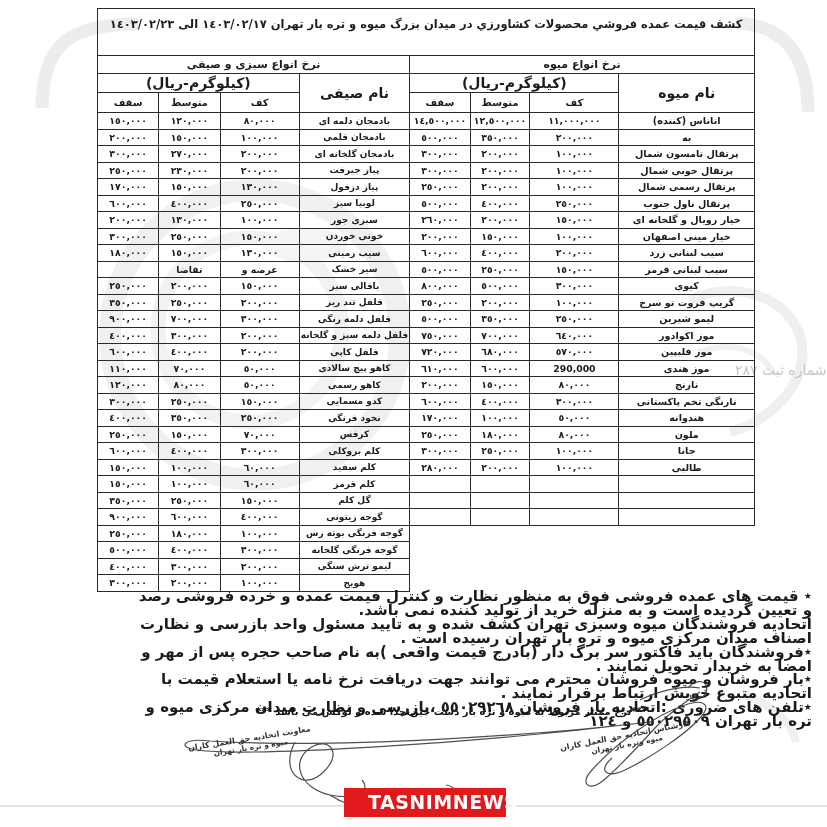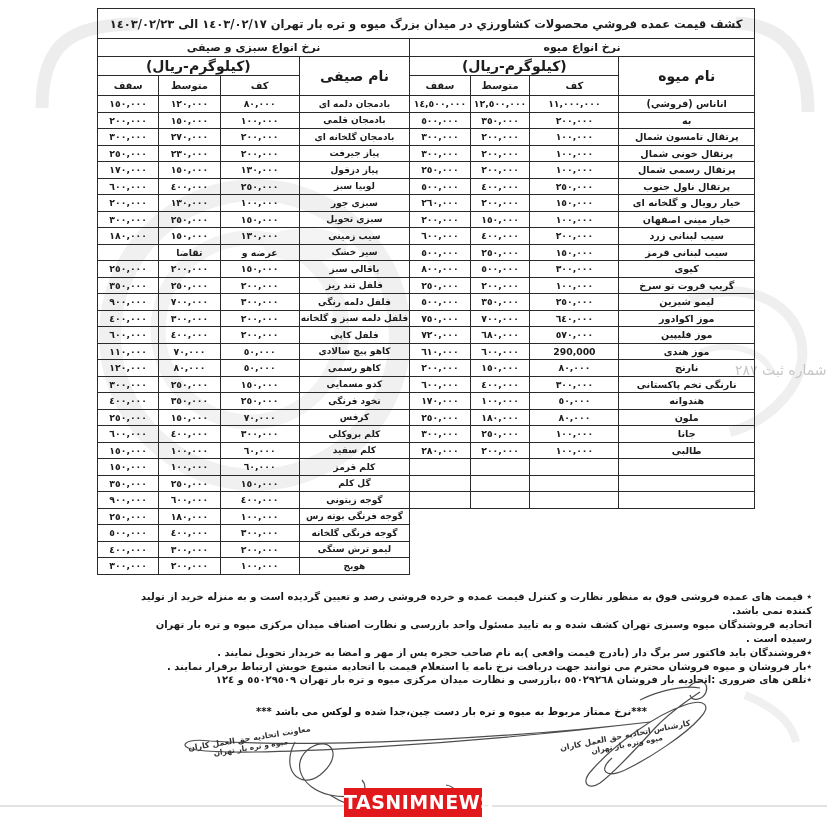--- a/index.html
+++ b/index.html
@@ -1,49 +1,49 @@
 <!DOCTYPE html>
 <html><head>
 <meta charset="utf-8">
 <style>
   html,body{margin:0;padding:0;background:#ffffff;}
   .page{position:relative;width:827px;height:827px;background:#fff;overflow:hidden;
         font-family:"DejaVu Sans",sans-serif;color:#1e1e1e;}
   .wm-layer{position:absolute;left:0;top:0;pointer-events:none;}
   .doc{position:absolute;left:97px;top:8px;width:658px;direction:rtl;}
-  .title{box-sizing:border-box;width:658px;height:31px;line-height:30px;border:1px solid #2a2a2a;
+  .title{box-sizing:border-box;width:658px;height:48px;line-height:30px;border:1px solid #2a2a2a;
          text-align:center;font-weight:bold;font-size:11.5px;}
   .tables{display:flex;align-items:flex-start;}
   table{border-collapse:collapse;table-layout:fixed;margin-top:-1px;}
   table.veg{margin-right:-1px;}
   th,td{box-sizing:border-box;border:1px solid #2a2a2a;padding:0 1px;text-align:center;
         vertical-align:middle;font-weight:bold;overflow:hidden;white-space:nowrap;color:#1c1c1c;}
   thead tr.r1 th{height:18px;font-size:11px;}
   thead tr.r2 th{height:19px;font-size:14px;}
   thead tr.r3 th{height:20px;font-size:10px;}
   th.name-h{font-size:10.5px;}
   tbody tr{height:16.5px;}
   td{font-size:9.3px;}
   td.name{font-size:9.6px;margin-top:18px;}
   table.veg td.name{font-size:9px;}
   .notes{position:absolute;top:590px;right:15px;width:685px;direction:rtl;text-align:right;
-         font-size:10px;font-weight:bold;line-height:13.9px;color:#1b1b1b;}
+         font-size:15px;font-weight:bold;line-height:13.9px;color:#1b1b1b;}
   .premium{position:absolute;top:706px;right:180px;direction:rtl;font-size:10px;font-weight:bold;
            white-space:nowrap;color:#111;}
   .sig{position:absolute;direction:rtl;text-align:center;font-weight:bold;color:#333;}
   .sig .l1{font-size:8px;}
   .sig .l2{font-size:7.5px;}
   .sig-left{left:170px;top:734px;width:160px;transform:rotate(-9deg);}
   .sig-right{left:556px;top:731px;width:140px;transform:rotate(-11deg);}
   .registry{position:absolute;left:735px;top:362px;direction:rtl;font-size:14px;color:#c6c6c6;
             white-space:nowrap;}
   .sep{position:absolute;left:0;top:805px;width:827px;height:2px;background:#e3e3e3;}
   .badge{position:absolute;left:344px;top:788px;width:138px;height:29px;line-height:29px;
          text-align:right;color:#fff;font-weight:bold;font-size:19px;letter-spacing:.5px;
-         direction:ltr;}
+         direction:ltr;padding-left:24px;}
 </style>
 </head>
 <body>
 
 <div class="page">
 
   <svg class="wm-layer" width="827" height="827">
     <path d="M42,108 C42,44 70,24 138,24" fill="none" stroke="#ededed" stroke-width="13"></path>
     <path d="M736,23 C782,25 808,52 808,112" fill="none" stroke="#ededed" stroke-width="13"></path>
     <circle cx="255" cy="335" r="145" fill="none" stroke="#f0f0f0" stroke-width="22"></circle>
@@ -78,21 +78,21 @@
           </tr>
           <tr class="r3">
             <th>كف</th>
             <th>متوسط</th>
             <th>سقف</th>
           </tr>
         </thead>
         <tbody>
 
             <tr>
-              <td class="name">اناناس (فروشي)</td>
+              <td class="name">اناناس (كننده)</td>
               <td>١١,٠٠٠,٠٠٠</td>
               <td>١٢,٥٠٠,٠٠٠</td>
               <td>١٤,٥٠٠,٠٠٠</td>
             </tr>
 
             <tr>
               <td class="name">به</td>
               <td>٢٠٠,٠٠٠</td>
               <td>٣٥٠,٠٠٠</td>
               <td>٥٠٠,٠٠٠</td>
@@ -327,21 +327,21 @@
             </tr>
 
             <tr>
               <td class="name">سبزی جور</td>
               <td>١٠٠,٠٠٠</td>
               <td>١٣٠,٠٠٠</td>
               <td>٢٠٠,٠٠٠</td>
             </tr>
 
             <tr>
-              <td class="name">سبزی تحويل</td>
+              <td class="name">خونی خوردن</td>
               <td>١٥٠,٠٠٠</td>
               <td>٢٥٠,٠٠٠</td>
               <td>٣٠٠,٠٠٠</td>
             </tr>
 
             <tr>
               <td class="name">سيب زمينی</td>
               <td>١٣٠,٠٠٠</td>
               <td>١٥٠,٠٠٠</td>
               <td>١٨٠,٠٠٠</td>

